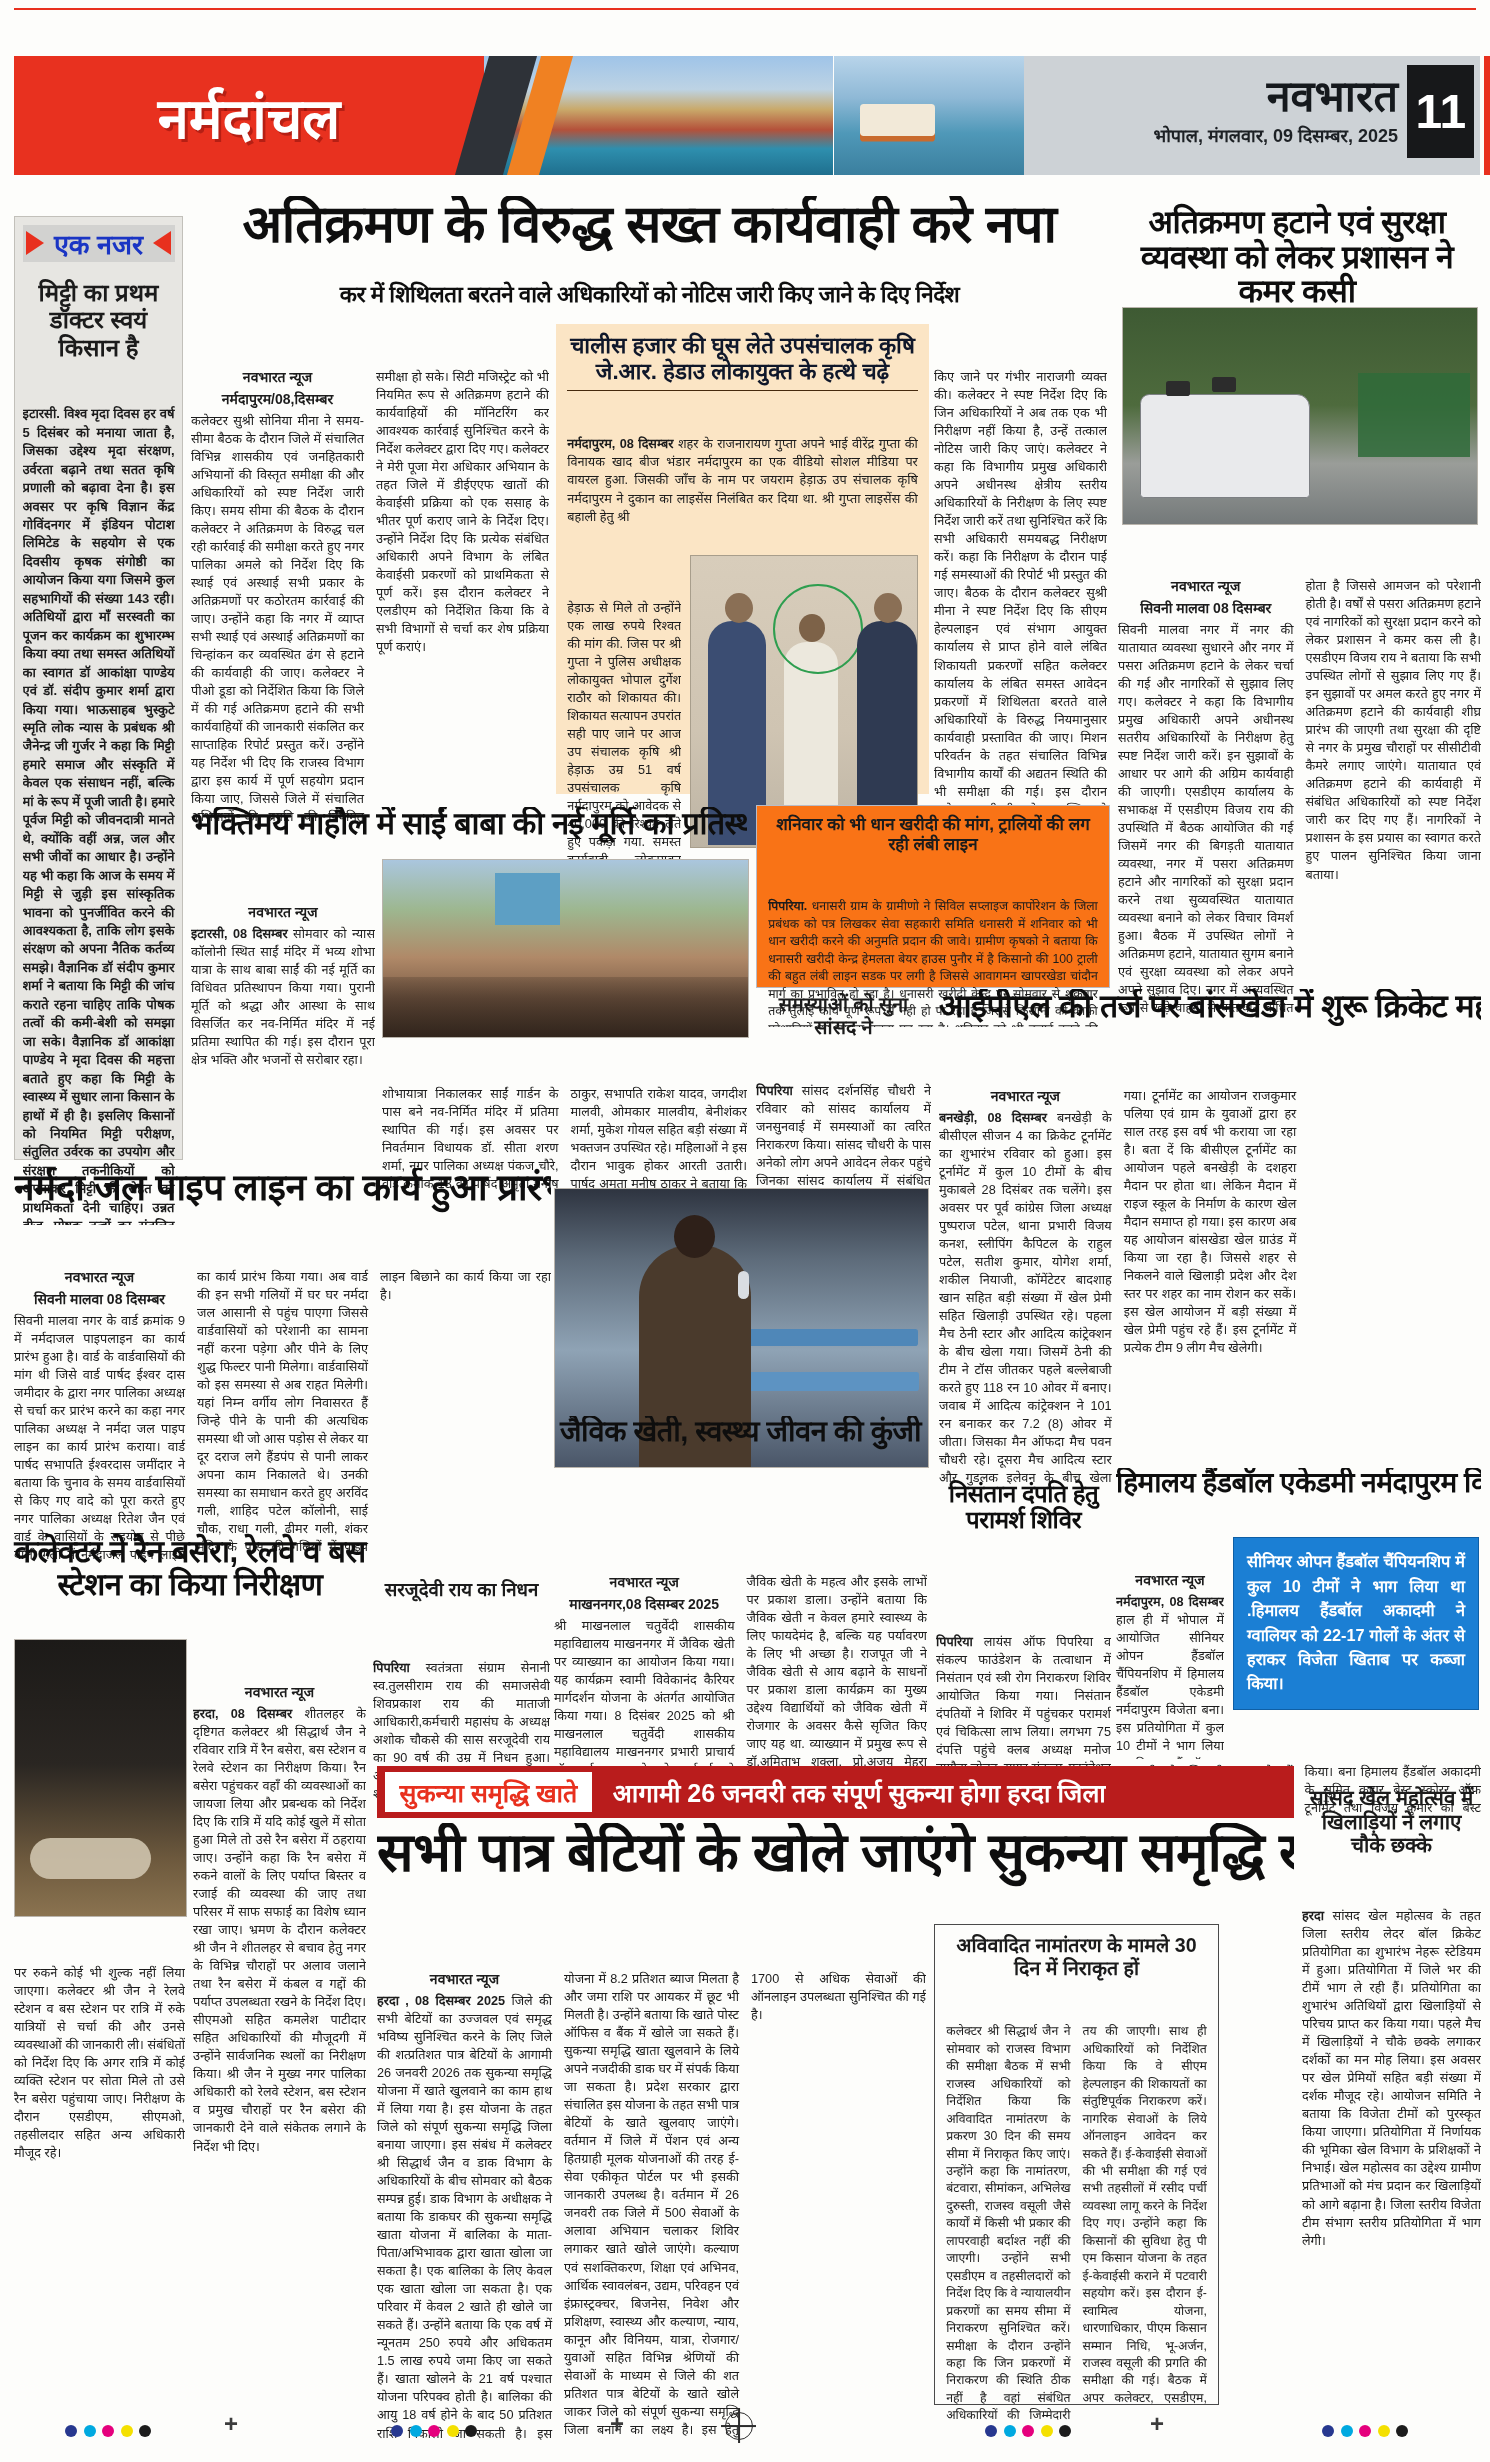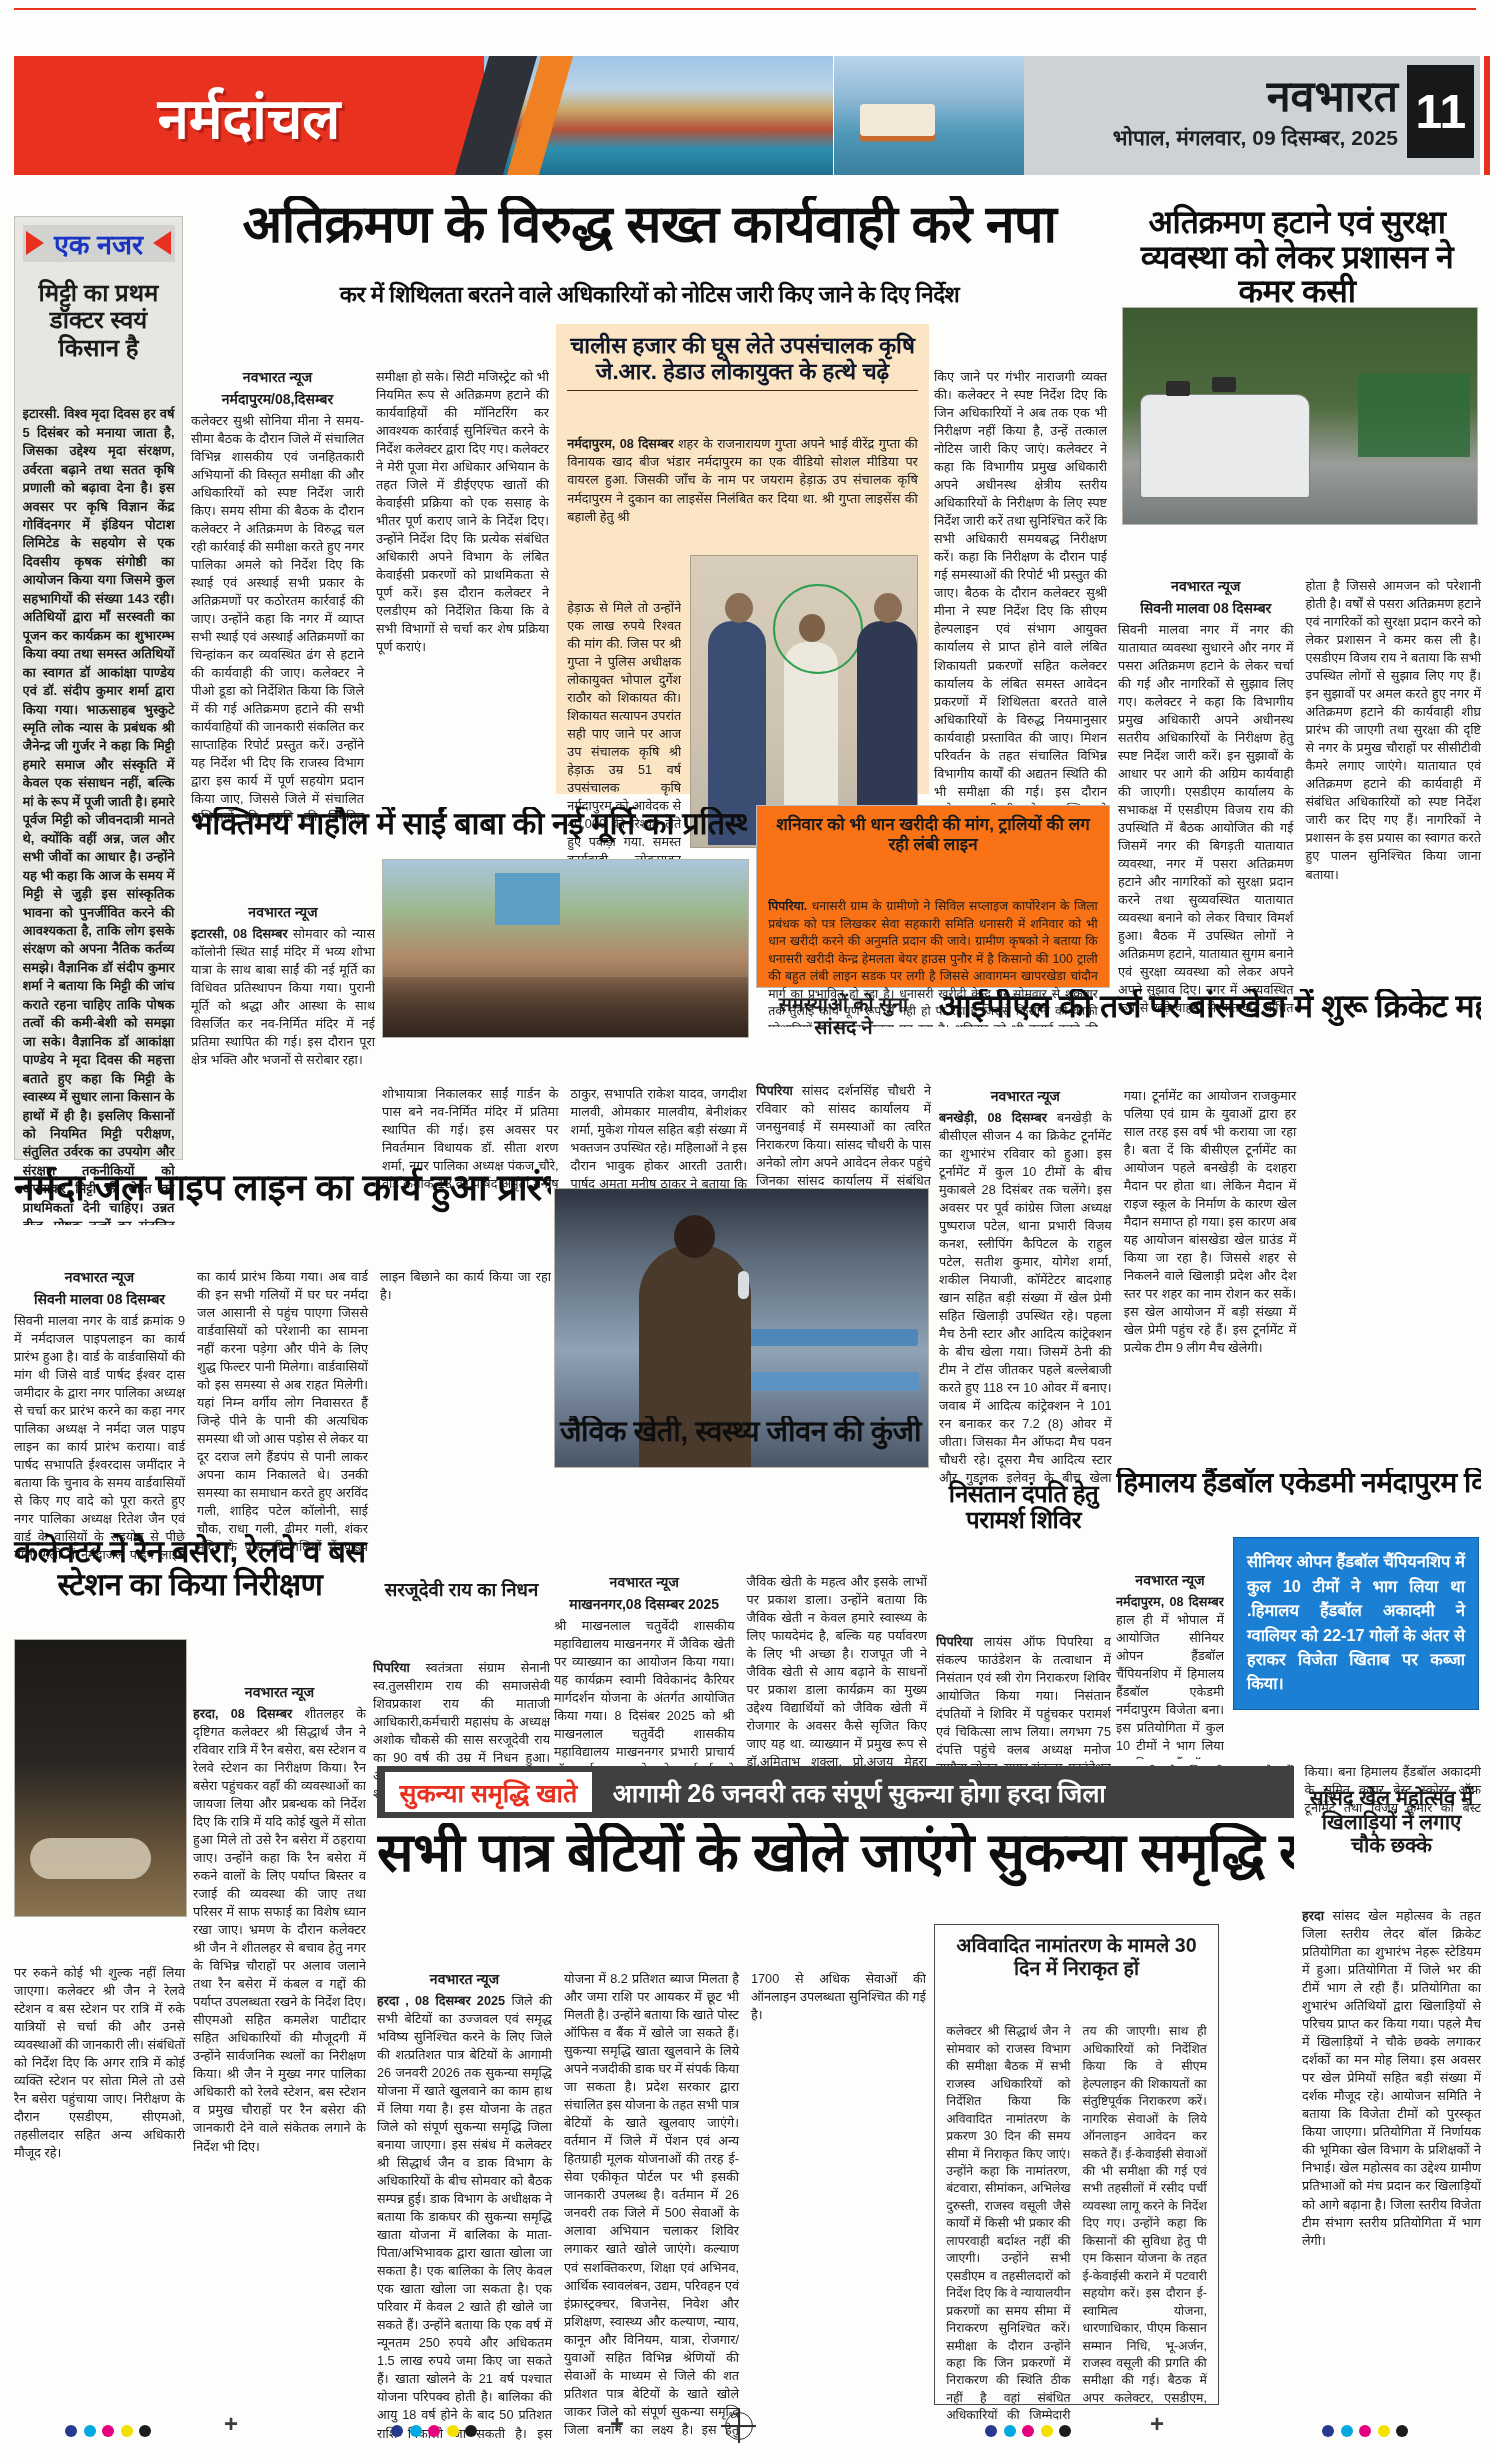--- a/index.html
+++ b/index.html
@@ -32,21 +32,21 @@
       <span style="color:#fff;font-size:56px;font-weight:800;text-shadow:2.8px 2.8px 0 rgba(90,0,0,.35);">नर्मदांचल</span>
     </div>
     <div class="photo" style="left:470px;top:0;width:349px;height:119px;border:none;background:linear-gradient(180deg,#9fc4e8 0%,#bdd3e4 28%,#c9a96a 45%,#b4513a 62%,#2e8fae 78%,#1f6f8e 100%);"></div>
     <div class="photo" style="left:820px;top:0;width:191px;height:119px;border:none;background:linear-gradient(180deg,#b8d4ea 0%,#8fb9d6 35%,#4f98b8 65%,#3a7f9e 100%);">
       <div style="position:absolute;left:26px;top:48px;width:75px;height:32px;background:#f2e9d8;border-radius:3.7px;box-shadow:0 5.6px 0 #c96b2e;"></div>
     </div>
     <div class="abs" style="left:458px;top:0;width:48px;height:119px;background:#2e3238;transform:skewX(-16deg);"></div>
     <div class="abs" style="left:510px;top:0;width:32px;height:119px;background:#f08122;transform:skewX(-16deg);"></div>
     <div class="abs" style="left:1010px;top:0;width:456px;height:119px;background:#cdd2d6;">
       <div style="position:absolute;right:82px;top:9.3px;font-size:43px;font-weight:800;color:#15191d;">नवभारत</div>
-      <div style="position:absolute;right:82px;top:67px;font-size:21px;font-weight:700;color:#1d2125;">भोपाल, मंगलवार, 09 दिसम्बर, 2025</div>
+      <div style="position:absolute;right:82px;top:67px;font-size:18px;font-weight:700;color:#1d2125;">भोपाल, मंगलवार, 09 दिसम्बर, 2025</div>
       <div style="position:absolute;right:5.6px;top:9.3px;width:67px;height:93px;background:#17181a;display:flex;align-items:center;justify-content:center;">
         <span style="color:#fff;font-size:48px;font-weight:700;">11</span>
       </div>
     </div>
     <div class="abs" style="left:1470px;top:0;width:7.5px;height:119px;background:#e8301e;"></div>
   </div>
 
   <div class="abs" style="left:14px;top:216px;width:169px;height:944px;background:#e7e6e2;border:0.9px solid #c2c0ba;box-sizing:border-box;padding:7.5px;">
     <div style="background:#d2d2d0;height:37px;display:flex;align-items:center;justify-content:space-between;padding:0 3.7px;margin-bottom:17px;">
       <span class="triangle-r"></span>
@@ -185,21 +185,21 @@
   </div>
   <div class="abs bt" style="left:14px;top:1920px;width:171px;height:482px;">
     <span>पर रुकने कोई भी शुल्क नहीं लिया जाएगा। कलेक्टर श्री जैन ने रेलवे स्टेशन व बस स्टेशन पर रात्रि में रुके यात्रियों से चर्चा की और उनसे व्यवस्थाओं की जानकारी ली। संबंधितों को निर्देश दिए कि अगर रात्रि में कोई व्यक्ति स्टेशन पर सोता मिले तो उसे रैन बसेरा पहुंचाया जाए। निरीक्षण के दौरान एसडीएम, सीएमओ, तहसीलदार सहित अन्य अधिकारी मौजूद रहे।</span>
   </div>
 
   <div class="abs boxhead" style="left:373px;top:1579px;width:177px;height:30px;font-size:18.6px;">सरजूदेवी राय का निधन</div>
   <div class="abs bt" style="left:373px;top:1615px;width:177px;height:143px;">
     <b class="dl">पिपरिया</b> <span>स्वतंत्रता संग्राम सेनानी स्व.तुलसीराम राय की समाजसेवी शिवप्रकाश राय की माताजी आधिकारी,कर्मचारी महासंघ के अध्यक्ष अशोक चौकसे की सास सरजूदेवी राय का 90 वर्ष की उम्र में निधन हुआ। अंतिम यात्रा में सामाजिक बंधुओ सहित शहर के गणमान्य नागरिक शामिल हुए। वही शांतिवन में राजकीय सम्मान के साथ अंतिम संस्कार किया गया।</span>
   </div>
 
-  <div class="abs" style="left:377px;top:1766px;width:917px;height:52px;background:#404040;display:flex;align-items:center;padding:0 0 0 7.5px;box-sizing:border-box;">
+  <div class="abs" style="left:377px;top:1766px;width:917px;height:52px;background:#b91c1c;display:flex;align-items:center;padding:0 0 0 7.5px;box-sizing:border-box;">
     <span style="background:#fff;color:#e8301e;font-size:25px;font-weight:800;padding:2.8px 15px;margin-right:20.5px;white-space:nowrap;">सुकन्या समृद्धि खाते</span>
     <span style="color:#fff;font-size:25px;font-weight:800;white-space:nowrap;overflow:hidden;">आगामी 26 जनवरी तक संपूर्ण सुकन्या होगा हरदा जिला</span>
   </div>
   <div class="abs head" style="left:377px;top:1823px;width:917px;height:93px;font-size:54px;white-space:nowrap;overflow:hidden;">सभी पात्र बेटियों के खोले जाएंगे सुकन्या समृद्धि खाते</div>
   <div class="abs bt cols3" style="left:377px;top:1926px;width:549px;height:479px;">
     <span class="agency">नवभारत न्यूज</span>
     <b class="dl">हरदा , 08 दिसम्बर 2025</b> <span>जिले की सभी बेटियों का उज्जवल एवं समृद्ध भविष्य सुनिश्चित करने के लिए जिले की शत्प्रतिशत पात्र बेटियों के आगामी 26 जनवरी 2026 तक सुकन्या समृद्धि योजना में खाते खुलवाने का काम हाथ में लिया गया है। इस योजना के तहत जिले को संपूर्ण सुकन्या समृद्धि जिला बनाया जाएगा। इस संबंध में कलेक्टर श्री सिद्धार्थ जैन व डाक विभाग के अधिकारियों के बीच सोमवार को बैठक सम्पन्न हुई। डाक विभाग के अधीक्षक ने बताया कि डाकघर की सुकन्या समृद्धि खाता योजना में बालिका के माता-पिता/अभिभावक द्वारा खाता खोला जा सकता है। एक बालिका के लिए केवल एक खाता खोला जा सकता है। एक परिवार में केवल 2 खाते ही खोले जा सकते हैं। उन्होंने बताया कि एक वर्ष में न्यूनतम 250 रुपये और अधिकतम 1.5 लाख रुपये जमा किए जा सकते हैं। खाता खोलने के 21 वर्ष पश्चात योजना परिपक्व होती है। बालिका की आयु 18 वर्ष होने के बाद 50 प्रतिशत राशि निकाली जा सकती है। इस योजना में 8.2 प्रतिशत ब्याज मिलता है और जमा राशि पर आयकर में छूट भी मिलती है। उन्होंने बताया कि खाते पोस्ट ऑफिस व बैंक में खोले जा सकते हैं। सुकन्या समृद्धि खाता खुलवाने के लिये अपने नजदीकी डाक घर में संपर्क किया जा सकता है। प्रदेश सरकार द्वारा संचालित इस योजना के तहत सभी पात्र बेटियों के खाते खुलवाए जाएंगे। वर्तमान में जिले में पेंशन एवं अन्य हितग्राही मूलक योजनाओं की तरह ई-सेवा एकीकृत पोर्टल पर भी इसकी जानकारी उपलब्ध है। वर्तमान में 26 जनवरी तक जिले में 500 सेवाओं के अलावा अभियान चलाकर शिविर लगाकर खाते खोले जाएंगे। कल्याण एवं सशक्तिकरण, शिक्षा एवं अभिनव, आर्थिक स्वावलंबन, उद्यम, परिवहन एवं इंफ्रास्ट्रक्चर, बिजनेस, निवेश और प्रशिक्षण, स्वास्थ्य और कल्याण, न्याय, कानून और विनियम, यात्रा, रोजगार/युवाओं सहित विभिन्न श्रेणियों की सेवाओं के माध्यम से जिले की शत प्रतिशत पात्र बेटियों के खाते खोले जाकर जिले को संपूर्ण सुकन्या समृद्धि जिला बनाने का लक्ष्य है। इस हेतु 1700 से अधिक सेवाओं की ऑनलाइन उपलब्धता सुनिश्चित की गई है।</span>
   </div>
 
   <div class="abs" style="left:934px;top:1924px;width:285px;height:481px;border:1.9px solid #4a4a4a;box-sizing:border-box;padding:9.3px 11.2px;">

